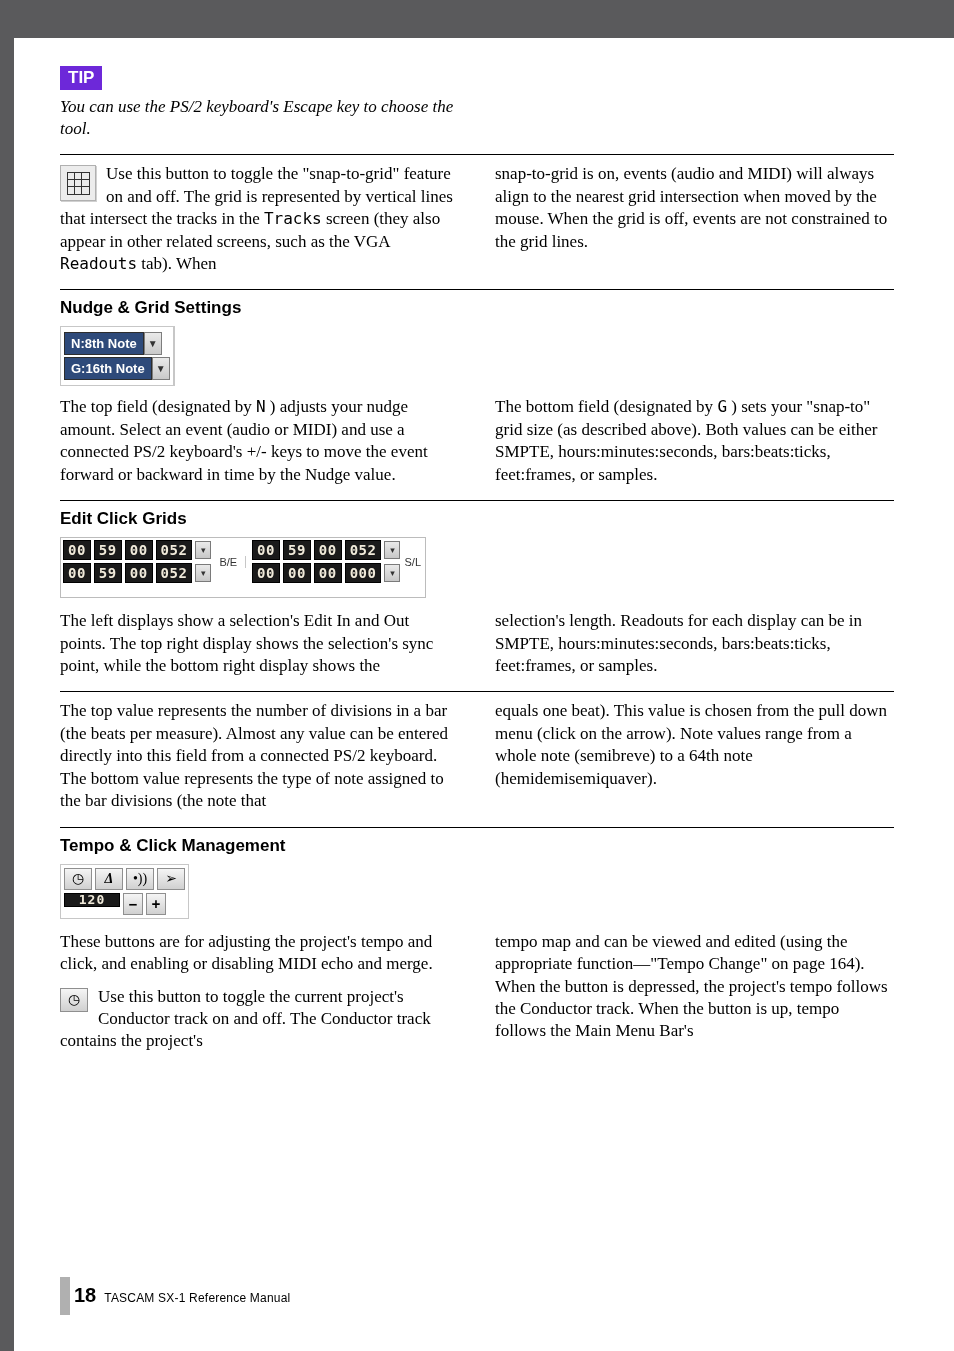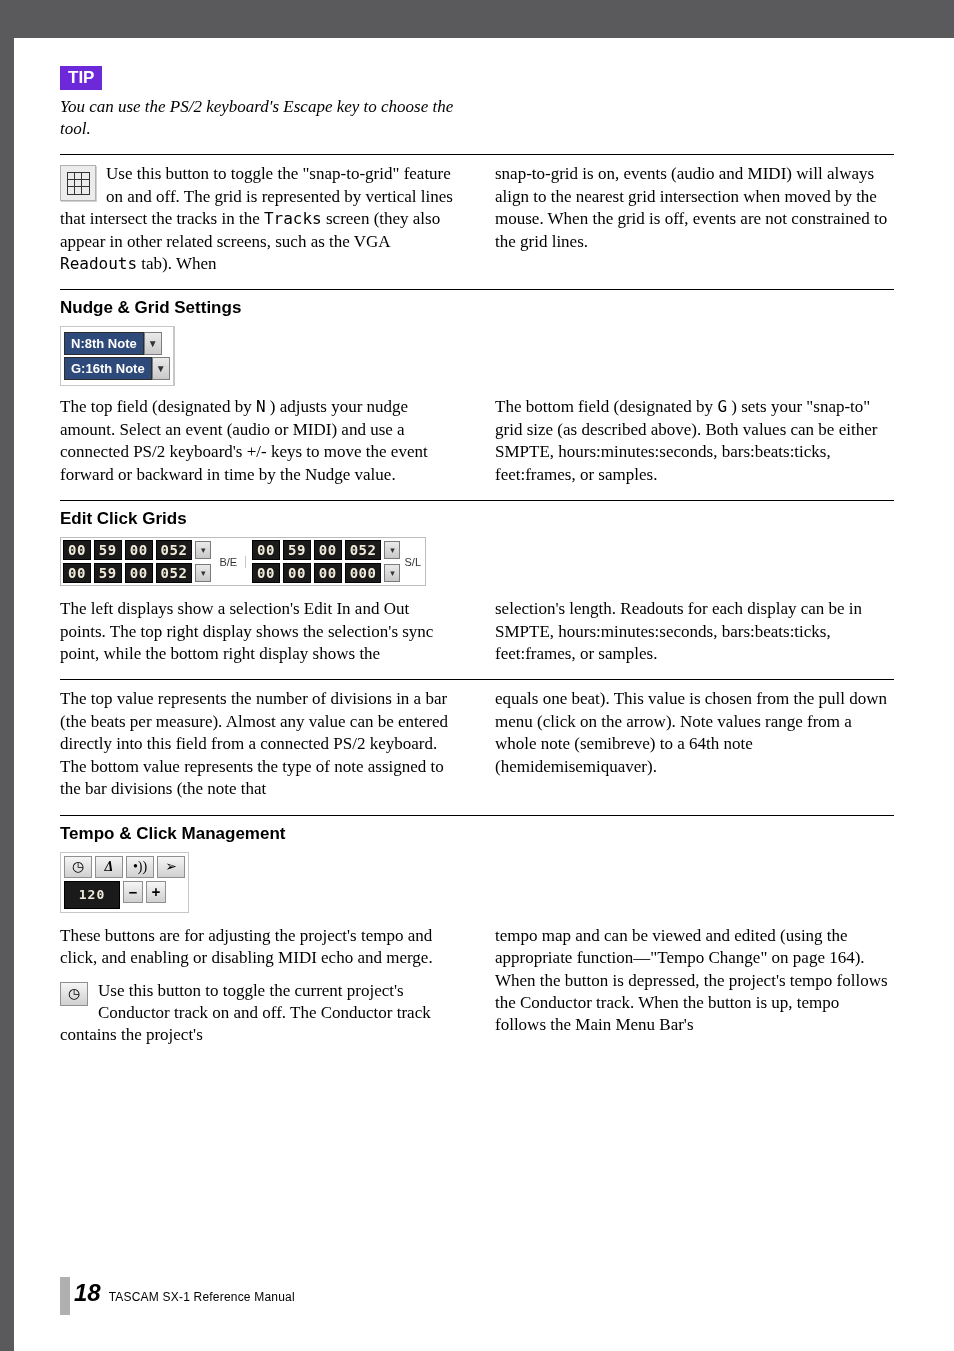--- a/index.html
+++ b/index.html
@@ -19,35 +19,35 @@
   p.body { font-size: 17px; line-height: 1.32; }
   .float-icon { float: left; margin: 2px 10px 0 0; }
   .mono { font-family: "Lucida Console", Consolas, monospace; font-size: 16px; }
   .grid-icon { width: 36px; height: 36px; background: #ececec; border: 1px solid #b0b0b0; display: flex; align-items: center; justify-content: center; box-shadow: 1px 1px 0 #d0d0d0; }
   .grid-icon-inner { width: 22px; height: 22px; display: grid; grid-template-columns: repeat(3,1fr); grid-template-rows: repeat(3,1fr); }
   .grid-icon-inner div { border: 1px solid #333; margin: -0.5px; }
   .nudge-box { display: inline-block; border: 1px solid #c7c7c7; border-right: 2px solid #c7c7c7; padding: 3px 3px; margin-bottom: 10px; }
   .nudge-row { display: flex; align-items: stretch; margin: 2px 0; }
   .nudge-cell { background: #2e4a7a; color: #fff; font-family: Verdana, sans-serif; font-size: 13px; font-weight: 700; padding: 3px 6px; border: 1px solid #2d2d2d; }
   .dd { width: 18px; background: linear-gradient(#eaeaea,#c9c9c9); border: 1px solid #7d7d7d; display:flex; align-items:center; justify-content:center; font-size: 10px; color:#333; }
-  .editlen { display:flex; align-items:center; border:1px solid #bcbcbc; padding:2px 4px 2px 2px; width: max-content; margin: 4px 0 12px 0;}
+  .editlen { display:flex; align-items:center; border:1px solid #bcbcbc; padding:2px 4px 14px 2px; width: max-content; margin: 4px 0 12px 0;}
   .el-group { display:flex; flex-direction: column; gap:3px; }
   .el-row { display:flex; gap:3px; align-items:center;}
   .el-seg { background:#1a1a1a; color:#f0eada; font-family: "Lucida Console", monospace; font-size: 14px; font-weight:700; padding:1px 4px; border:1px solid #000; min-width: 22px; text-align:center; letter-spacing:0.5px; }
   .el-dd { width:16px; height:18px; background: linear-gradient(#eaeaea,#c8c8c8); border:1px solid #7a7a7a; display:flex; align-items:center; justify-content:center; font-size:9px; color:#333;}
   .el-mid { display:flex; flex-direction:column; align-items:flex-start; justify-content:center; padding: 0 8px; border-right:1px solid #c7c7c7; margin-right:6px;}
   .el-mid-label, .el-end-label { font-family: Verdana, sans-serif; font-size: 11px; color:#333; }
   .tempo-box { display:flex; flex-direction:column; border:1px solid #c7c7c7; padding:3px; width: max-content; gap:3px; margin: 6px 0 12px 0;}
   .tempo-row { display:flex; gap:3px; }
   .tbtn { width:28px; height:22px; background: linear-gradient(#f5f5f5,#d0d0d0); border:1px solid #8f8f8f; display:flex; align-items:center; justify-content:center; font-size:14px; }
   .tbtn.small { width:20px; font-family: monospace; font-weight:700;}
-  .tempo-field { width:56px; height:28px; background:#1a1a1a; color:#f0eada; font-family:"Lucida Console",monospace; font-weight:700; font-size:13px; display:flex; align-items:center; justify-content:center; border:1px solid #000; letter-spacing:1px;}
+  .tempo-field { width:56px; height:14px; background:#1a1a1a; color:#f0eada; font-family:"Lucida Console",monospace; font-weight:700; font-size:13px; display:flex; align-items:center; justify-content:center; border:1px solid #000; letter-spacing:1px;}
   .cond-icon { width:28px; height:24px; background: linear-gradient(#f5f5f5,#d0d0d0); border:1px solid #8f8f8f; display:flex; align-items:center; justify-content:center; font-size:14px; float:left; margin: 2px 10px 0 0;}
   .footer { position: absolute; bottom: 44px; left: 74px; display:flex; align-items:baseline; gap:8px; }
-  .footer .pn { font-family: Verdana, sans-serif; font-style: italic; font-weight: 700; font-size: 24px; }
+  .footer .pn { font-family: Verdana, sans-serif; font-weight: 700; font-size: 20px; }
   .footer .ft { font-family: Verdana, sans-serif; font-size: 12px; letter-spacing: 0.2px; }
   .footer-accent { position:absolute; left:60px; bottom:36px; width:10px; height:38px; background:#b0b0b0; }
   .el-end { display:flex; flex-direction:column; align-items:center; justify-content:center; padding-left:4px;}
 </style>
 </head>
 <body>
 <div class="page">
   <div class="leftaccent"></div>
   <div class="topbar"></div>
 

